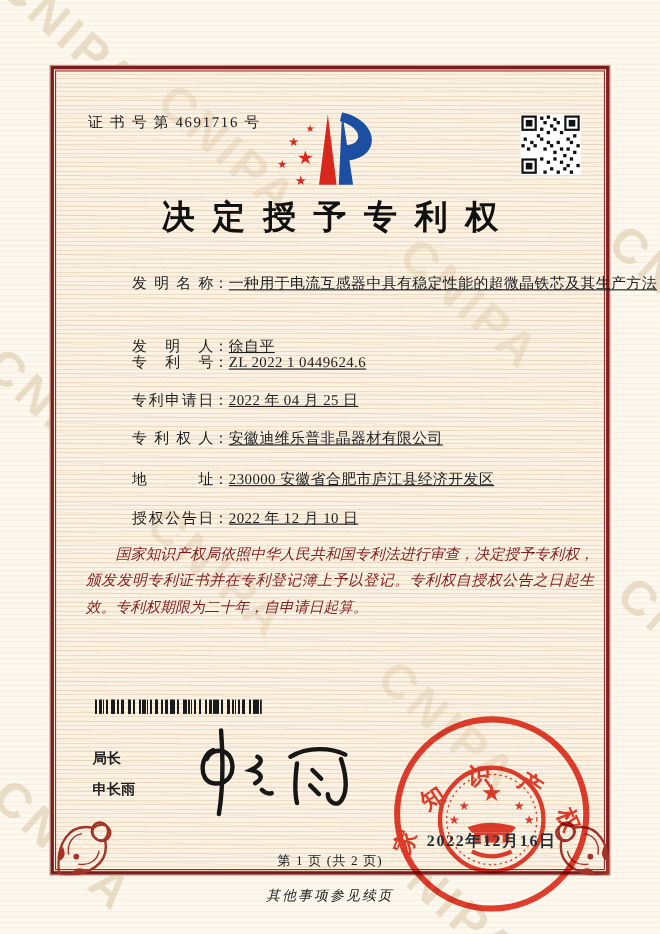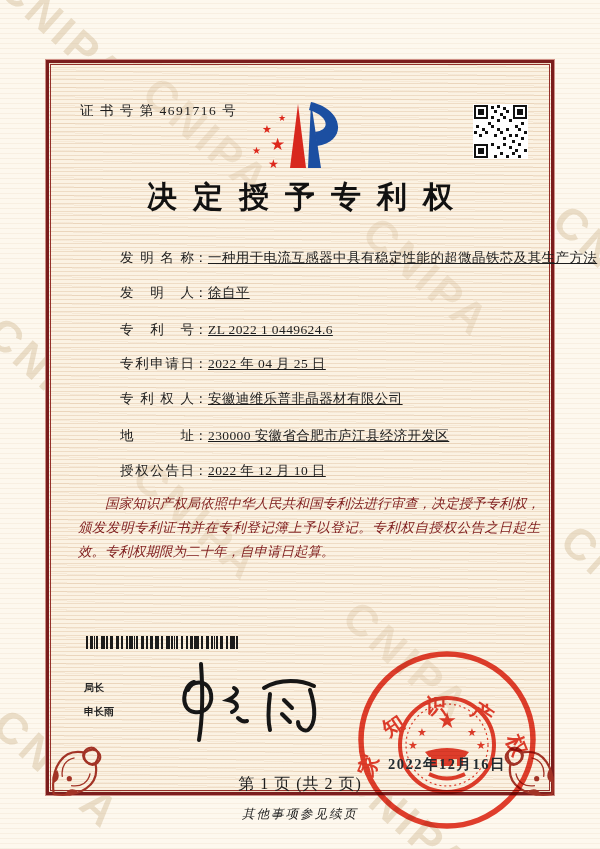--- a/index.html
+++ b/index.html
@@ -48,31 +48,31 @@
   .row .pair2 { position:absolute; left:226px; top:0; }
   .paras { position:absolute; left:78px; right:60px; top:492px; z-index:3;
     font-size:13.5px; line-height:24px; text-align:justify; font-style:italic;
     color:#7f1d1d; }
   .paras p { text-indent:2em; }
   .barcode { position:absolute; left:86px; top:636px; width:152px; height:13px; z-index:3;
     background-image:
       repeating-linear-gradient(90deg,#1b1b1b 0 2px,transparent 2px 5px),
       repeating-linear-gradient(90deg,#1b1b1b 0 1px,transparent 1px 8px),
       repeating-linear-gradient(90deg,transparent 0 4px,#1b1b1b 4px 6px,transparent 6px 13px); }
-  .signer { position:absolute; left:84px; top:681px; z-index:3; font-size:10px;
+  .signer { position:absolute; left:84px; top:681px; z-index:3; font-size:13px;
     font-weight:600; font-family:"Liberation Sans","DejaVu Sans",sans-serif; color:#222; }
   .signer .name { margin-top:10px; }
   .signature { position:absolute; left:168px; top:652px; z-index:3; }
   .seal { position:absolute; left:355px; top:648px; z-index:6;
     mix-blend-mode:multiply; opacity:.95; }
   .flourish { position:absolute; z-index:4; }
   .fl-br { left:476px; top:718px; }
   .fl-bl { left:52px; top:718px; transform:scaleX(-1); }
   .page-num { position:absolute; left:0; right:0; top:774px; text-align:center;
-    font-size:16px; letter-spacing:1px; z-index:3; }
+    font-size:12px; letter-spacing:1px; z-index:3; }
   .footer-note { position:absolute; left:0; right:0; top:806px; text-align:center;
     font-size:12.5px; font-style:italic; letter-spacing:2px; color:#222; z-index:3; }
 </style>
 </head>
 <body>
 
 <span class="wm wm-out" style="left:-14px;top:6px">CNIPA</span>
 <span class="wm wm-out" style="left:-26px;top:352px">CNIPA</span>
 <span class="wm wm-out" style="left:540px;top:240px">CNIPA</span>
 <span class="wm wm-out" style="left:-20px;top:744px">CNIPA</span>
@@ -163,21 +163,21 @@
     </g>
   </svg>
 </div>
 
 <div class="title">决定授予专利权</div>
 
 <div class="fields">
   <div class="row" style="top:249px">
     <span class="lbl">发明名称</span><span class="colon">：</span><span class="val">一种用于电流互感器中具有稳定性能的超微晶铁芯及其生产方法</span>
   </div>
-  <div class="row" style="top:284px">
+  <div class="row" style="top:306px">
     <span class="lbl">发明人</span><span class="colon">：</span><span class="val">徐自平</span>
   </div>
   <div class="row" style="top:321px">
     <span class="lbl">专利号</span><span class="colon">：</span><span class="val">ZL 2022 1 0449624.6</span>
   </div>
   <div class="row" style="top:355px">
     <span class="lbl">专利申请日</span><span class="colon">：</span><span class="val">2022 年 04 月 25 日</span>
   </div>
   <div class="row" style="top:390px">
     <span class="lbl">专利权人</span><span class="colon">：</span><span class="val">安徽迪维乐普非晶器材有限公司</span>

